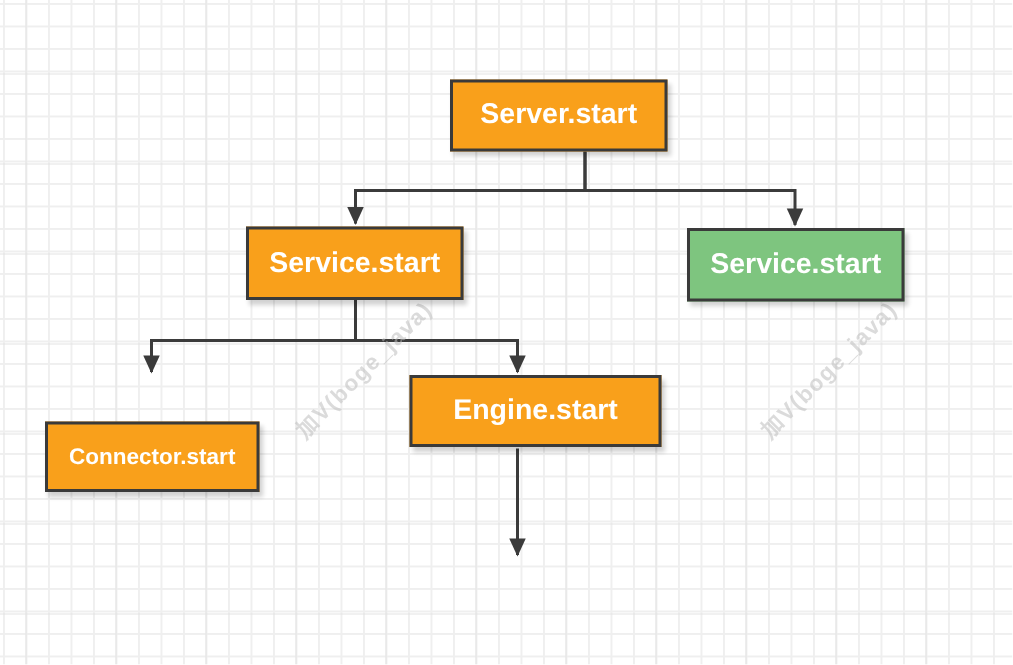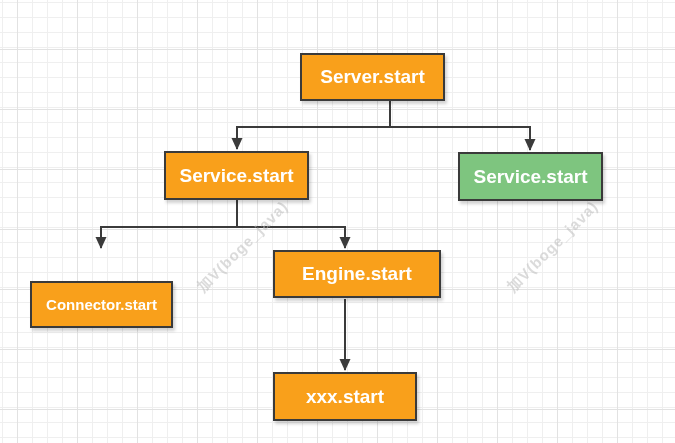--- a/index.html
+++ b/index.html
@@ -78,16 +78,13 @@
     </div>
     <div class="node" style="left: 458px; top: 152px; width: 145px; height: 49px; background: rgb(126, 197, 127); color: rgb(255, 255, 255);">
       <span style="font-size: 19px;">Service.start</span>
     </div>
     <div class="node" style="left: 30px; top: 250px; width: 143px; height: 47px; background: rgb(249, 160, 27); color: rgb(255, 255, 255); margin-top: 31px;">
       <span style="font-size: 15px;">Connector.start</span>
     </div>
     <div class="node" style="left: 273px; top: 250px; width: 168px; height: 48px; background: rgb(249, 160, 27); color: rgb(255, 255, 255);">
       <span style="font-size: 19px;">Engine.start</span>
     </div>
-    <div class="node" style="left: 273px; top: 372px; width: 144px; height: 49px; background: rgb(249, 160, 27); color: rgb(255, 255, 255);">
-      <span style="font-size: 19px;">xxx.start</span>
-    </div>
   </div>
 
 </body></html>

